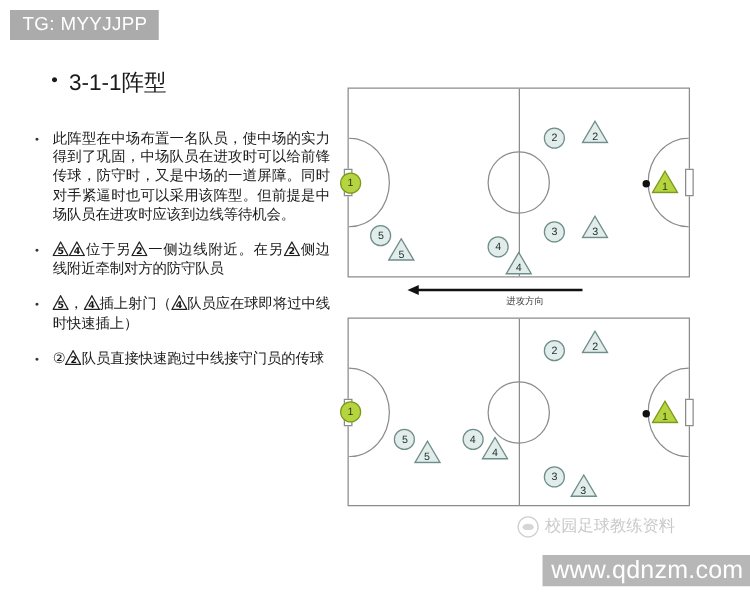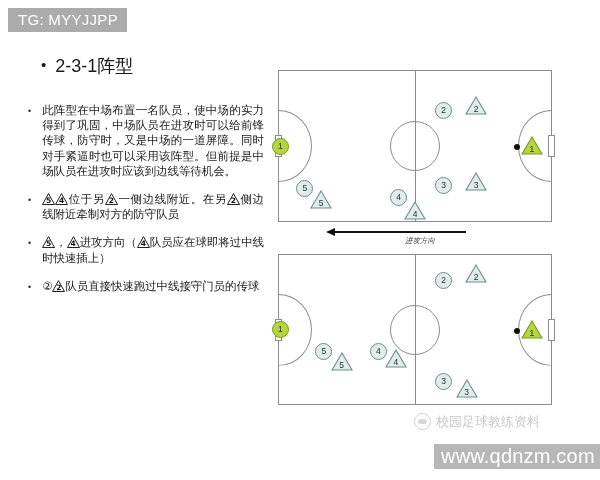--- a/index.html
+++ b/index.html
@@ -96,21 +96,20 @@
   .dir-arrow .shaft{position:absolute;left:7px;top:0;right:0;height:2px;background:#111;}
   .dir-arrow .head{
     position:absolute;left:0;top:-3.5px;width:0;height:0;
     border-top:4.5px solid transparent;border-bottom:4.5px solid transparent;
     border-right:9px solid #111;
   }
   .dir-label{
     position:absolute;left:390px;top:236px;width:60px;text-align:center;
     font-size:7.5px;line-height:10px;color:#3a3a3a;
     font-family:"DejaVu Sans","Liberation Sans",sans-serif;
-    font-style:italic;
   }
   
   .wm-brand{
     position:absolute;left:414px;top:413px;
     display:flex;align-items:center;gap:5px;
     color:#c9c9c9;font-size:13px;line-height:16px;
     font-family:"DejaVu Sans","Liberation Sans",sans-serif;
   }
   .wm-brand .logo{
     width:15px;height:15px;border-radius:50%;
@@ -128,21 +127,21 @@
   }
 </style>
 </head>
 <body>
 
 <div class="tg-banner">TG: MYYJJPP</div>
 
 <div class="text-col">
   <div class="slide-title">
     <span class="dot">•</span>
-    <span>2-3-1阵型</span>
+    <span>3-1-1阵型</span>
   </div>
   <ul class="bullets" id="bullet-list">
       <li>
         <span class="dot">•</span>
         <span class="btxt"><span>此阵型在中场布置一名队员，使中场的实力得到了巩固，中场队员在进攻时可以给前锋传球，防守时，又是中场的一道屏障。同时对手紧逼时也可以采用该阵型。但前提是中场队员在进攻时应该到边线等待机会。</span></span>
       </li>
       <li>
         <span class="dot">•</span>
         <span class="btxt"><span class="tri-inline"><svg width="13" height="12" viewBox="0 0 13 12">
               <polygon points="6.5,0.6 12.5,11.5 0.5,11.5" fill="none" stroke="#222" stroke-width="1"></polygon>
@@ -153,21 +152,21 @@
             </svg><span class="num">2</span></span><span>一侧边线附近。在另</span><span class="tri-inline"><svg width="13" height="12" viewBox="0 0 13 12">
               <polygon points="6.5,0.6 12.5,11.5 0.5,11.5" fill="none" stroke="#222" stroke-width="1"></polygon>
             </svg><span class="num">2</span></span><span>侧边线附近牵制对方的防守队员</span></span>
       </li>
       <li>
         <span class="dot">•</span>
         <span class="btxt"><span class="tri-inline"><svg width="13" height="12" viewBox="0 0 13 12">
               <polygon points="6.5,0.6 12.5,11.5 0.5,11.5" fill="none" stroke="#222" stroke-width="1"></polygon>
             </svg><span class="num">5</span></span><span>，</span><span class="tri-inline"><svg width="13" height="12" viewBox="0 0 13 12">
               <polygon points="6.5,0.6 12.5,11.5 0.5,11.5" fill="none" stroke="#222" stroke-width="1"></polygon>
-            </svg><span class="num">4</span></span><span>进攻方向（</span><span class="tri-inline"><svg width="13" height="12" viewBox="0 0 13 12">
+            </svg><span class="num">4</span></span><span>插上射门（</span><span class="tri-inline"><svg width="13" height="12" viewBox="0 0 13 12">
               <polygon points="6.5,0.6 12.5,11.5 0.5,11.5" fill="none" stroke="#222" stroke-width="1"></polygon>
             </svg><span class="num">4</span></span><span>队员应在球即将过中线时快速插上）</span></span>
       </li>
       <li>
         <span class="dot">•</span>
         <span class="btxt"><span>②</span><span class="tri-inline"><svg width="13" height="12" viewBox="0 0 13 12">
               <polygon points="6.5,0.6 12.5,11.5 0.5,11.5" fill="none" stroke="#222" stroke-width="1"></polygon>
             </svg><span class="num">2</span></span><span>队员直接快速跑过中线接守门员的传球</span></span>
       </li>
     </ul>

